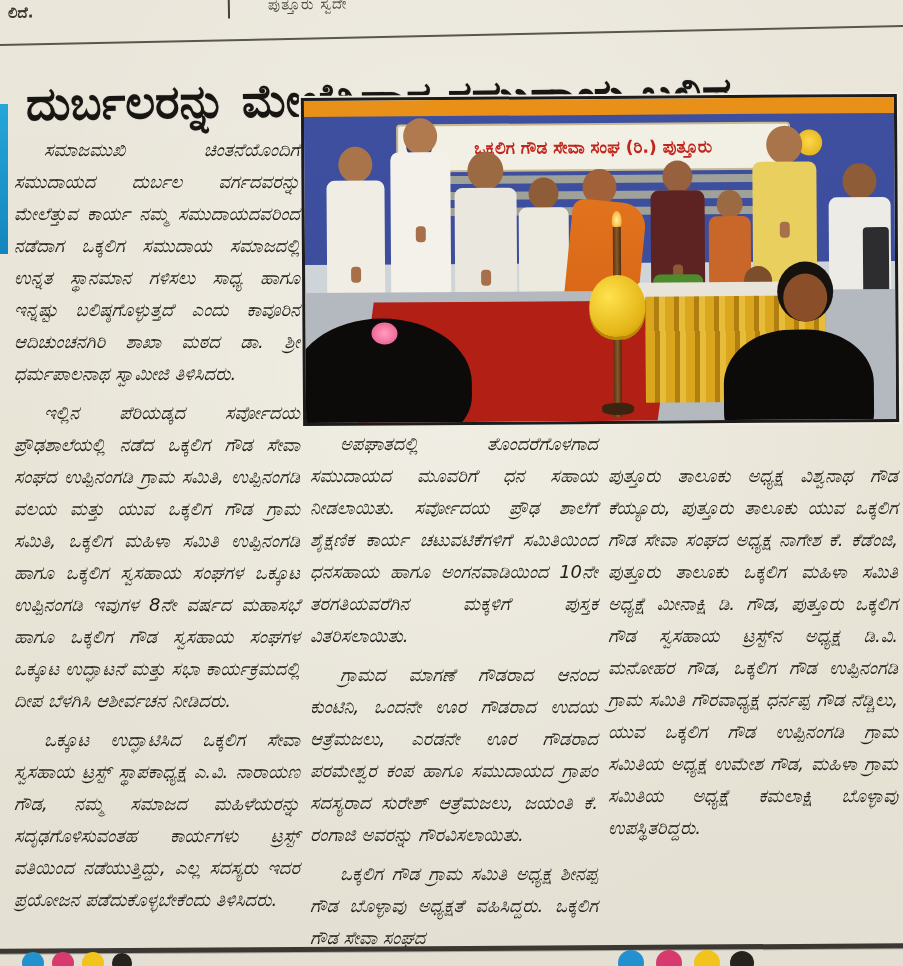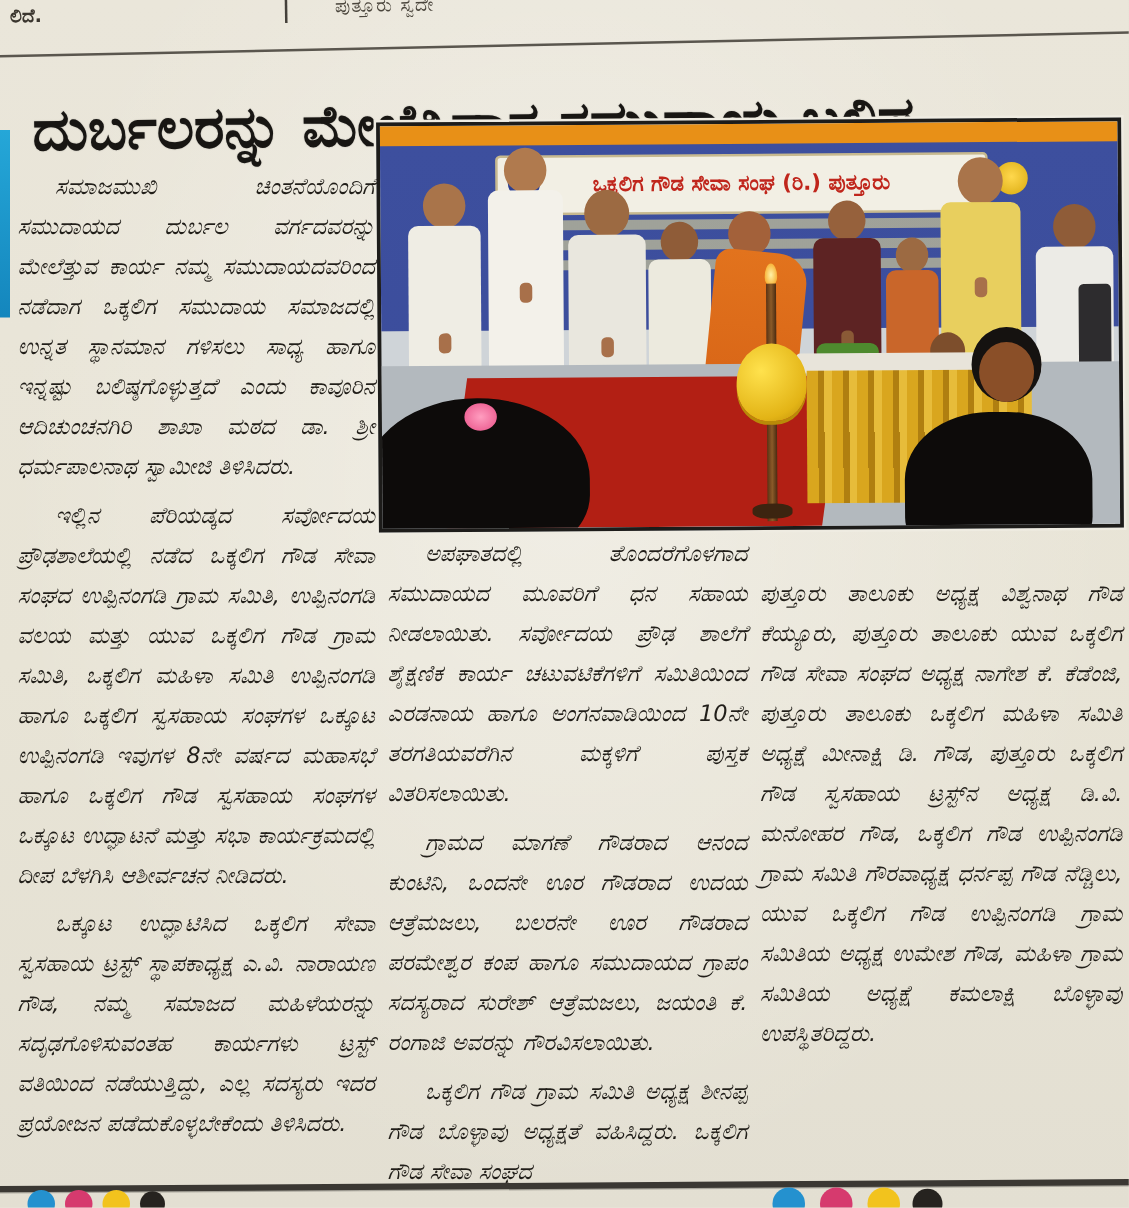--- a/index.html
+++ b/index.html
@@ -198,22 +198,22 @@
     </div>
   </figure>
 
   <section class="col col-left">
     <p>ಸಮಾಜಮುಖಿ ಚಿಂತನೆಯೊಂದಿಗೆ ಸಮುದಾಯದ ದುರ್ಬಲ ವರ್ಗದವರನ್ನು ಮೇಲೆತ್ತುವ ಕಾರ್ಯ ನಮ್ಮ ಸಮುದಾಯದವರಿಂದ ನಡೆದಾಗ ಒಕ್ಕಲಿಗ ಸಮುದಾಯ ಸಮಾಜದಲ್ಲಿ ಉನ್ನತ ಸ್ಥಾನಮಾನ ಗಳಿಸಲು ಸಾಧ್ಯ ಹಾಗೂ ಇನ್ನಷ್ಟು ಬಲಿಷ್ಠಗೊಳ್ಳುತ್ತದೆ ಎಂದು ಕಾವೂರಿನ ಆದಿಚುಂಚನಗಿರಿ ಶಾಖಾ ಮಠದ ಡಾ. ಶ್ರೀ ಧರ್ಮಪಾಲನಾಥ ಸ್ವಾಮೀಜಿ ತಿಳಿಸಿದರು.</p>
     <p>ಇಲ್ಲಿನ ಪೆರಿಯಡ್ಕದ ಸರ್ವೋದಯ ಪ್ರೌಢಶಾಲೆಯಲ್ಲಿ ನಡೆದ ಒಕ್ಕಲಿಗ ಗೌಡ ಸೇವಾ ಸಂಘದ ಉಪ್ಪಿನಂಗಡಿ ಗ್ರಾಮ ಸಮಿತಿ, ಉಪ್ಪಿನಂಗಡಿ ವಲಯ ಮತ್ತು ಯುವ ಒಕ್ಕಲಿಗ ಗೌಡ ಗ್ರಾಮ ಸಮಿತಿ, ಒಕ್ಕಲಿಗ ಮಹಿಳಾ ಸಮಿತಿ ಉಪ್ಪಿನಂಗಡಿ ಹಾಗೂ ಒಕ್ಕಲಿಗ ಸ್ವಸಹಾಯ ಸಂಘಗಳ ಒಕ್ಕೂಟ ಉಪ್ಪಿನಂಗಡಿ ಇವುಗಳ 8ನೇ ವರ್ಷದ ಮಹಾಸಭೆ ಹಾಗೂ ಒಕ್ಕಲಿಗ ಗೌಡ ಸ್ವಸಹಾಯ ಸಂಘಗಳ ಒಕ್ಕೂಟ ಉದ್ಘಾಟನೆ ಮತ್ತು ಸಭಾ ಕಾರ್ಯಕ್ರಮದಲ್ಲಿ ದೀಪ ಬೆಳಗಿಸಿ ಆಶೀರ್ವಚನ ನೀಡಿದರು.</p>
     <p>ಒಕ್ಕೂಟ ಉದ್ಘಾಟಿಸಿದ ಒಕ್ಕಲಿಗ ಸೇವಾ ಸ್ವಸಹಾಯ ಟ್ರಸ್ಟ್ ಸ್ಥಾಪಕಾಧ್ಯಕ್ಷ ಎ.ವಿ. ನಾರಾಯಣ ಗೌಡ, ನಮ್ಮ ಸಮಾಜದ ಮಹಿಳೆಯರನ್ನು ಸದೃಢಗೊಳಿಸುವಂತಹ ಕಾರ್ಯಗಳು ಟ್ರಸ್ಟ್ ವತಿಯಿಂದ ನಡೆಯುತ್ತಿದ್ದು, ಎಲ್ಲ ಸದಸ್ಯರು ಇದರ ಪ್ರಯೋಜನ ಪಡೆದುಕೊಳ್ಳಬೇಕೆಂದು ತಿಳಿಸಿದರು.</p>
   </section>
 
   <section class="col col-mid">
-    <p>ಅಪಘಾತದಲ್ಲಿ ತೊಂದರೆಗೊಳಗಾದ ಸಮುದಾಯದ ಮೂವರಿಗೆ ಧನ ಸಹಾಯ ನೀಡಲಾಯಿತು. ಸರ್ವೋದಯ ಪ್ರೌಢ ಶಾಲೆಗೆ ಶೈಕ್ಷಣಿಕ ಕಾರ್ಯ ಚಟುವಟಿಕೆಗಳಿಗೆ ಸಮಿತಿಯಿಂದ ಎರಡನಾಯ ಹಾಗೂ ಅಂಗನವಾಡಿಯಿಂದ 10ನೇ ತರಗತಿಯವರೆಗಿನ ಮಕ್ಕಳಿಗೆ ಪುಸ್ತಕ ವಿತರಿಸಲಾಯಿತು.</p>
-    <p>ಗ್ರಾಮದ ಮಾಗಣೆ ಗೌಡರಾದ ಆನಂದ ಕುಂಟಿನಿ, ಒಂದನೇ ಊರ ಗೌಡರಾದ ಉದಯ ಆತ್ರೆಮಜಲು, ಬಲರನೇ ಊರ ಗೌಡರಾದ ಪರಮೇಶ್ವರ ಕಂಪ ಹಾಗೂ ಸಮುದಾಯದ ಗ್ರಾಪಂ ಸದಸ್ಯರಾದ ಸುರೇಶ್ ಆತ್ರೆಮಜಲು, ಜಯಂತಿ ಕೆ. ರಂಗಾಜಿ ಅವರನ್ನು ಗೌರವಿಸಲಾಯಿತು.</p>
+    <p>ಅಪಘಾತದಲ್ಲಿ ತೊಂದರೆಗೊಳಗಾದ ಸಮುದಾಯದ ಮೂವರಿಗೆ ಧನ ಸಹಾಯ ನೀಡಲಾಯಿತು. ಸರ್ವೋದಯ ಪ್ರೌಢ ಶಾಲೆಗೆ ಶೈಕ್ಷಣಿಕ ಕಾರ್ಯ ಚಟುವಟಿಕೆಗಳಿಗೆ ಸಮಿತಿಯಿಂದ ಧನಸಹಾಯ ಹಾಗೂ ಅಂಗನವಾಡಿಯಿಂದ 10ನೇ ತರಗತಿಯವರೆಗಿನ ಮಕ್ಕಳಿಗೆ ಪುಸ್ತಕ ವಿತರಿಸಲಾಯಿತು.</p>
+    <p>ಗ್ರಾಮದ ಮಾಗಣೆ ಗೌಡರಾದ ಆನಂದ ಕುಂಟಿನಿ, ಒಂದನೇ ಊರ ಗೌಡರಾದ ಉದಯ ಆತ್ರೆಮಜಲು, ಎರಡನೇ ಊರ ಗೌಡರಾದ ಪರಮೇಶ್ವರ ಕಂಪ ಹಾಗೂ ಸಮುದಾಯದ ಗ್ರಾಪಂ ಸದಸ್ಯರಾದ ಸುರೇಶ್ ಆತ್ರೆಮಜಲು, ಜಯಂತಿ ಕೆ. ರಂಗಾಜಿ ಅವರನ್ನು ಗೌರವಿಸಲಾಯಿತು.</p>
     <p>ಒಕ್ಕಲಿಗ ಗೌಡ ಗ್ರಾಮ ಸಮಿತಿ ಅಧ್ಯಕ್ಷ ಶೀನಪ್ಪ ಗೌಡ ಬೊಳ್ಳಾವು ಅಧ್ಯಕ್ಷತೆ ವಹಿಸಿದ್ದರು. ಒಕ್ಕಲಿಗ ಗೌಡ ಸೇವಾ ಸಂಘದ</p>
   </section>
 
   <section class="col col-right">
     <p class="cont">ಪುತ್ತೂರು ತಾಲೂಕು ಅಧ್ಯಕ್ಷ ವಿಶ್ವನಾಥ ಗೌಡ ಕೆಯ್ಯೂರು, ಪುತ್ತೂರು ತಾಲೂಕು ಯುವ ಒಕ್ಕಲಿಗ ಗೌಡ ಸೇವಾ ಸಂಘದ ಅಧ್ಯಕ್ಷ ನಾಗೇಶ ಕೆ. ಕೆಡೆಂಜಿ, ಪುತ್ತೂರು ತಾಲೂಕು ಒಕ್ಕಲಿಗ ಮಹಿಳಾ ಸಮಿತಿ ಅಧ್ಯಕ್ಷೆ ಮೀನಾಕ್ಷಿ ಡಿ. ಗೌಡ, ಪುತ್ತೂರು ಒಕ್ಕಲಿಗ ಗೌಡ ಸ್ವಸಹಾಯ ಟ್ರಸ್ಟ್‌ನ ಅಧ್ಯಕ್ಷ ಡಿ.ವಿ. ಮನೋಹರ ಗೌಡ, ಒಕ್ಕಲಿಗ ಗೌಡ ಉಪ್ಪಿನಂಗಡಿ ಗ್ರಾಮ ಸಮಿತಿ ಗೌರವಾಧ್ಯಕ್ಷ ಧರ್ನಪ್ಪ ಗೌಡ ನೆಡ್ಚಿಲು, ಯುವ ಒಕ್ಕಲಿಗ ಗೌಡ ಉಪ್ಪಿನಂಗಡಿ ಗ್ರಾಮ ಸಮಿತಿಯ ಅಧ್ಯಕ್ಷ ಉಮೇಶ ಗೌಡ, ಮಹಿಳಾ ಗ್ರಾಮ ಸಮಿತಿಯ ಅಧ್ಯಕ್ಷೆ ಕಮಲಾಕ್ಷಿ ಬೊಳ್ಳಾವು ಉಪಸ್ಥಿತರಿದ್ದರು.</p>
   </section>
 
   <div class="bottom-rule"></div>
   <span class="dot" style="left:22px;top:952px;width:22px;height:22px;background:#2491cf;"></span>
   <span class="dot" style="left:52px;top:952px;width:22px;height:22px;background:#d63a6e;"></span>

